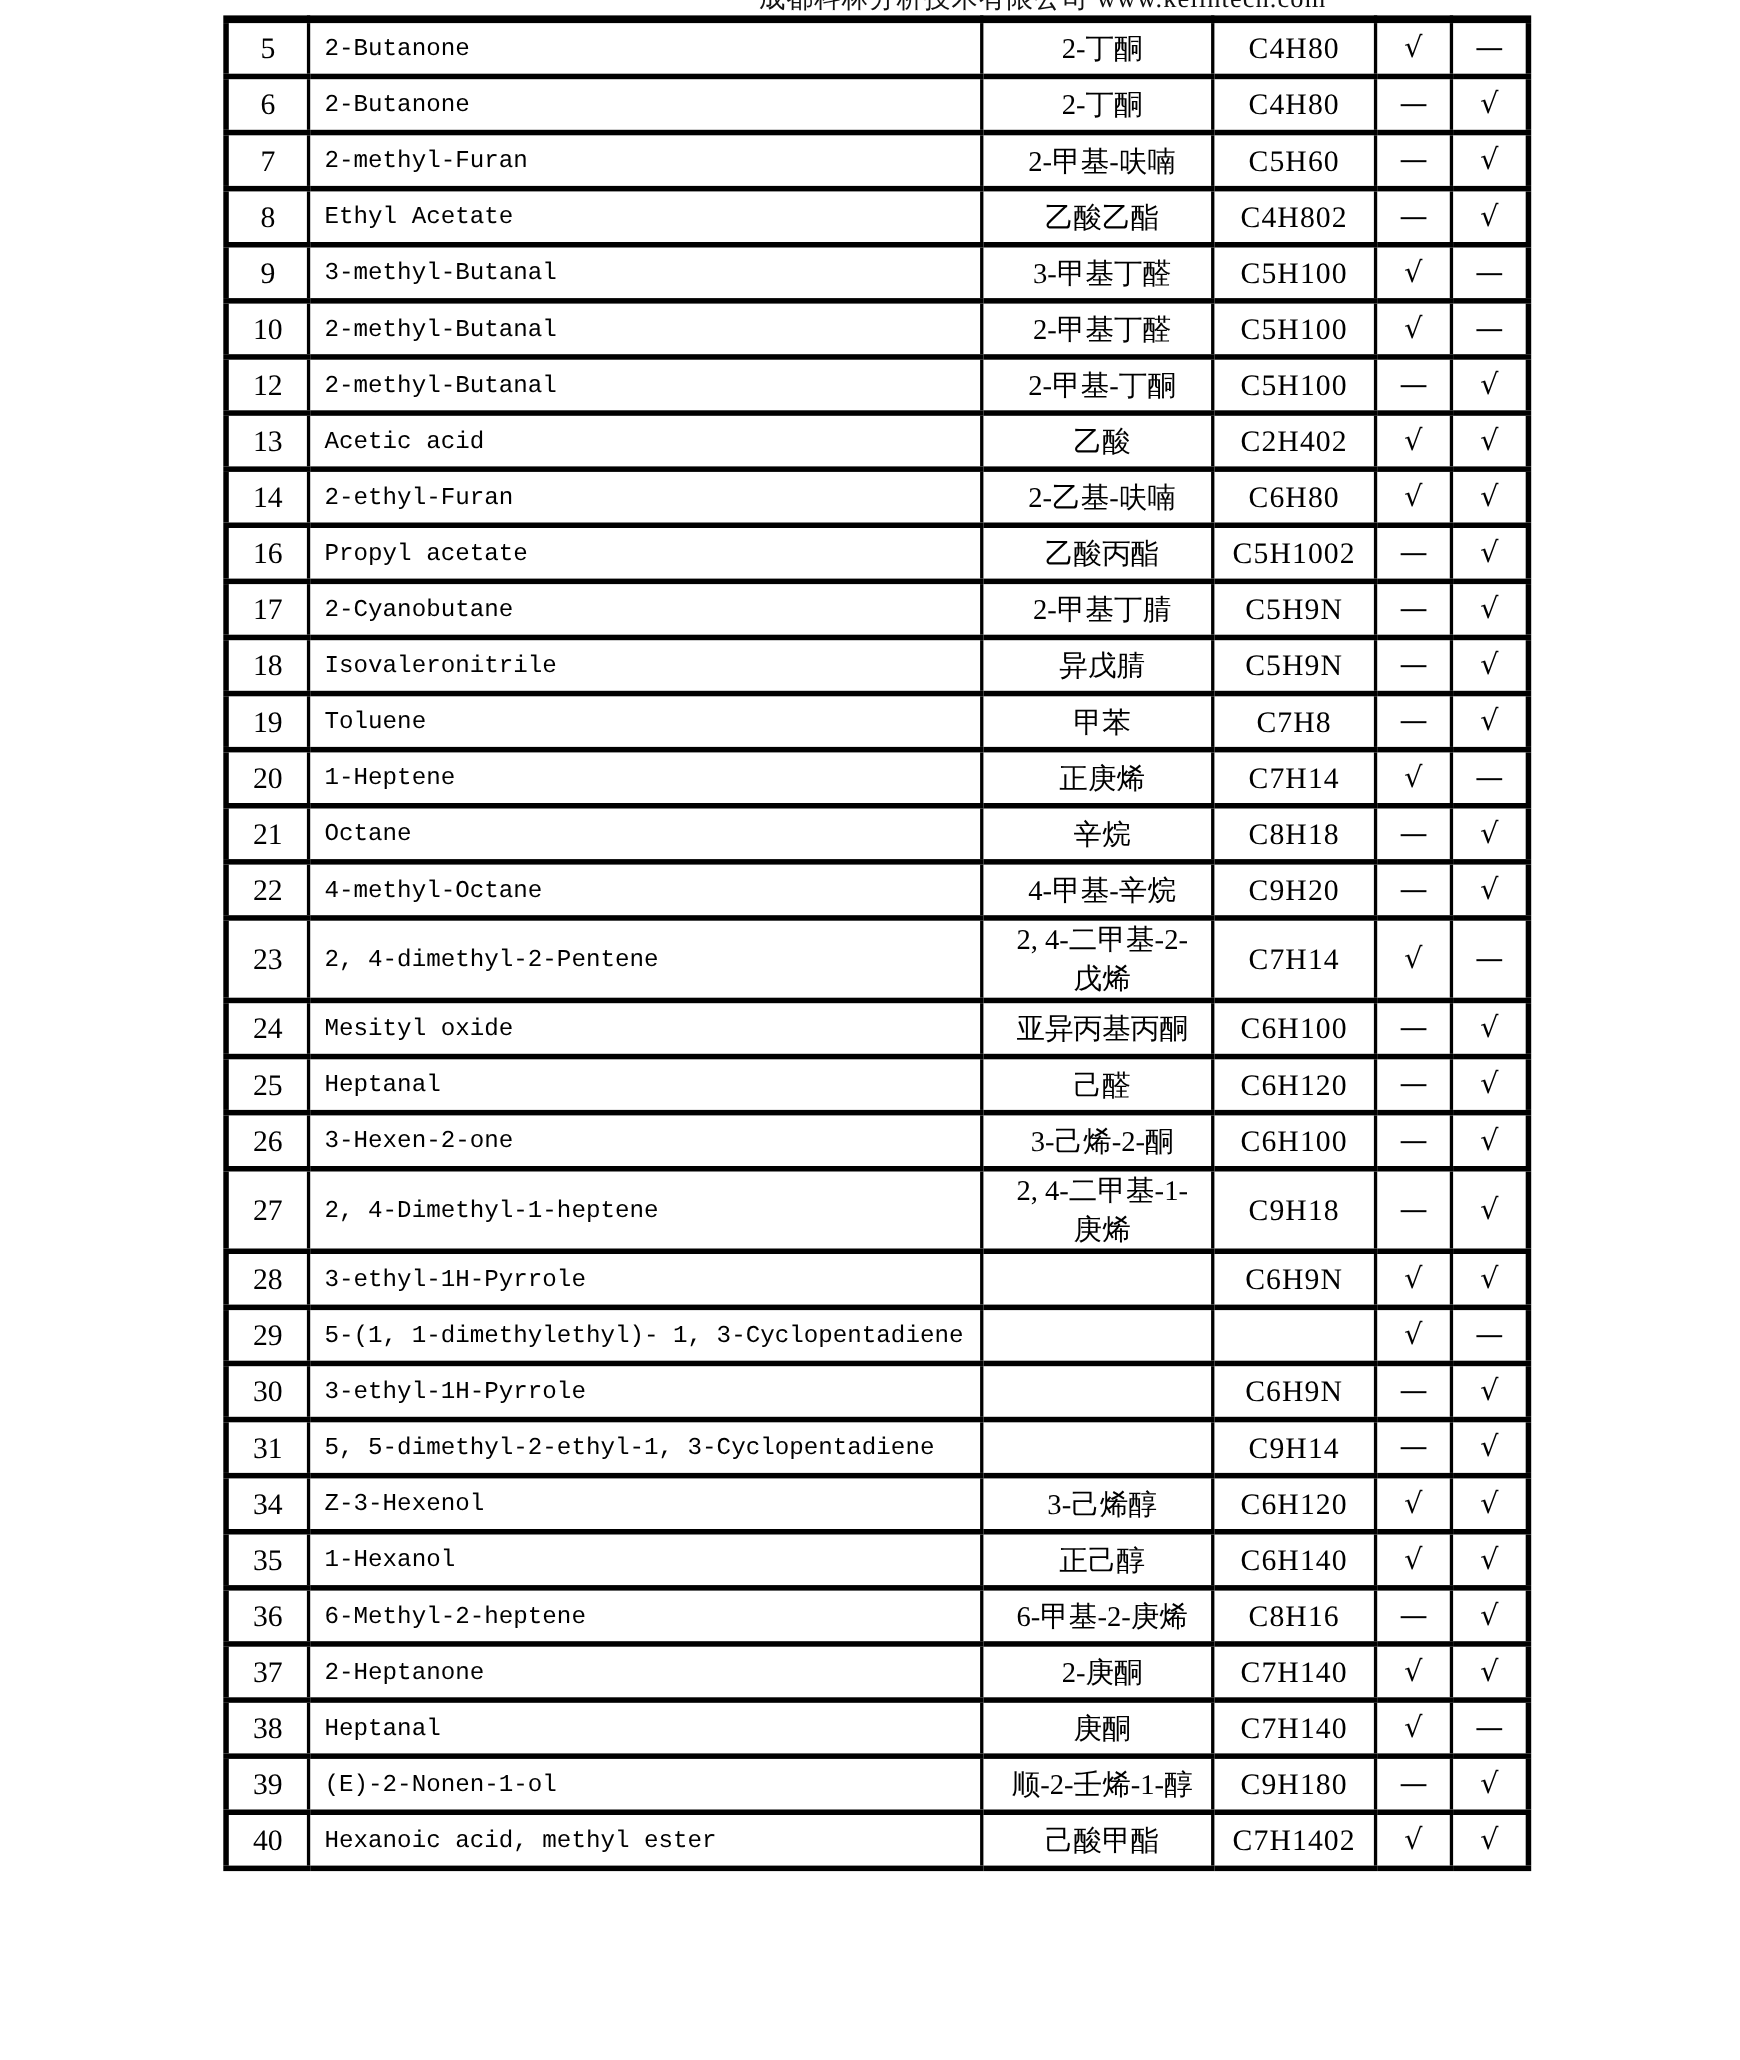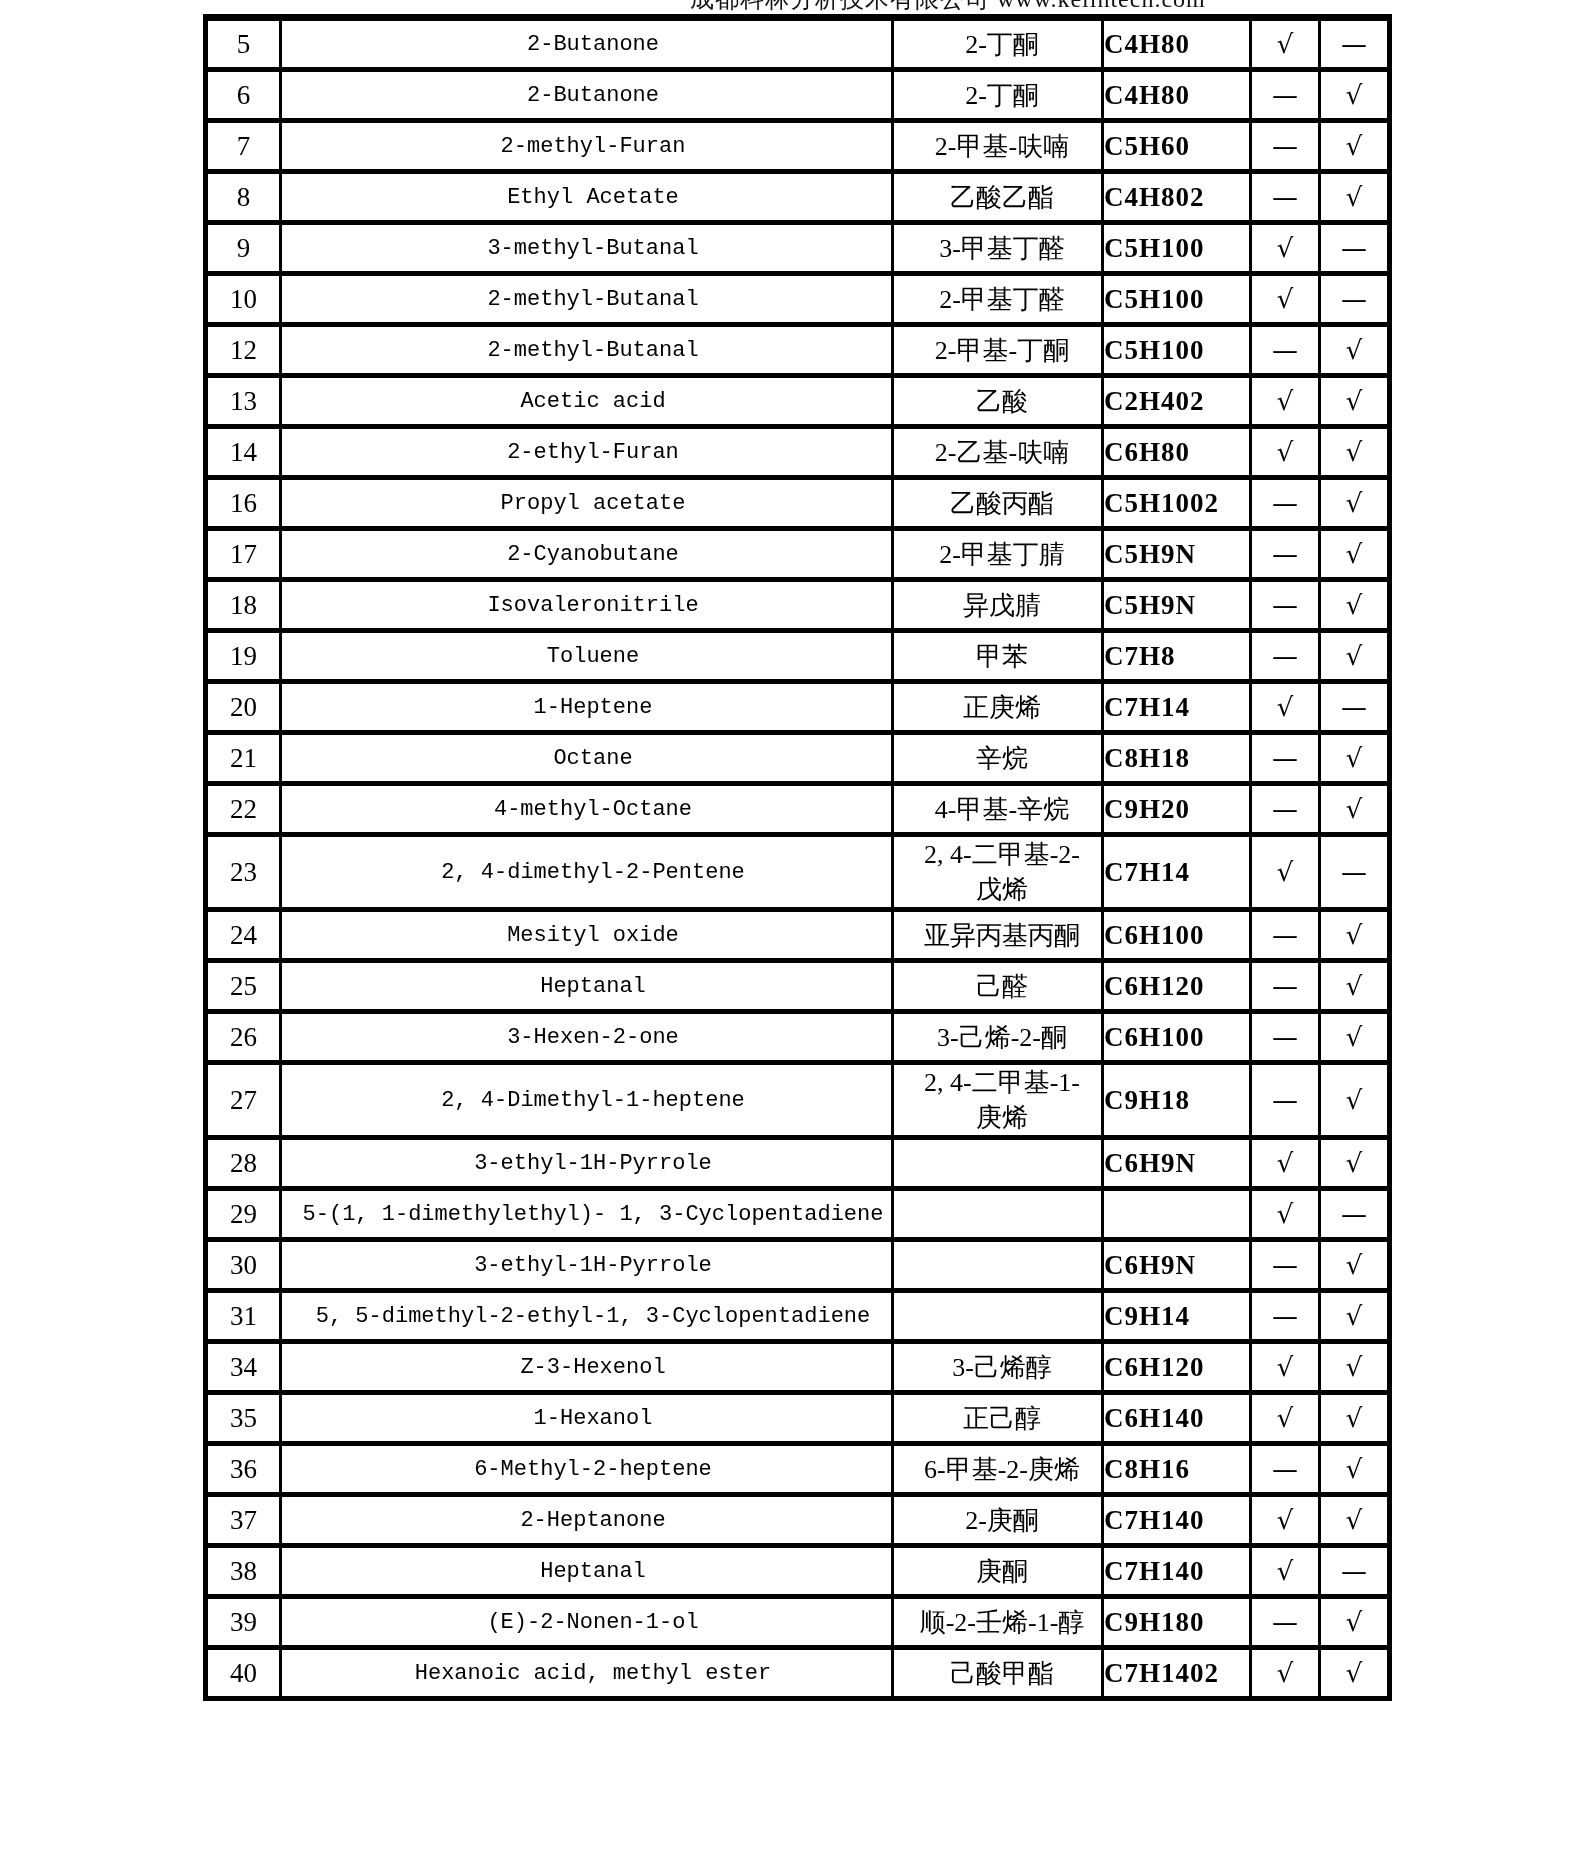--- a/index.html
+++ b/index.html
@@ -14,24 +14,24 @@
   td{border:3px solid #000;border-top-width:5px;border-bottom-width:5px;
      vertical-align:middle;height:46px;padding:0;background:#fff;}
   col.c-no{width:75px;}
   col.c-en{width:612px;}
   col.c-cn{width:210px;}
   col.c-f{width:148px;}
   col.c-k1{width:69px;}
   col.c-k2{width:70px;}
   td.no{text-align:center;font-size:27px;font-family:"Liberation Serif",serif;}
   td.en{font-family:"Liberation Mono","DejaVu Sans Mono",monospace;font-size:22px;
-        padding-left:13px;white-space:nowrap;overflow:hidden;text-align:center;}
+        padding-left:13px;white-space:nowrap;overflow:hidden;}
   td.cn{font-family:"Liberation Serif",serif;font-size:26px;line-height:35px;
         padding-left:9px;white-space:pre-line;text-align:center;}
-  td.f{text-align:left;font-size:27px;letter-spacing:1px;font-family:"Liberation Serif",serif;font-weight:bold;}
+  td.f{text-align:center;font-size:27px;letter-spacing:1px;font-family:"Liberation Serif",serif;}
   td.k{text-align:center;font-size:26px;font-family:"DejaVu Sans",sans-serif;}
 </style>
 </head>
 <body>
 
 <div class="page">
 
   <div class="wm-clip">
     <div class="wm-text">成都科林分析技术有限公司 www.kelintech.com</div>
   </div>

